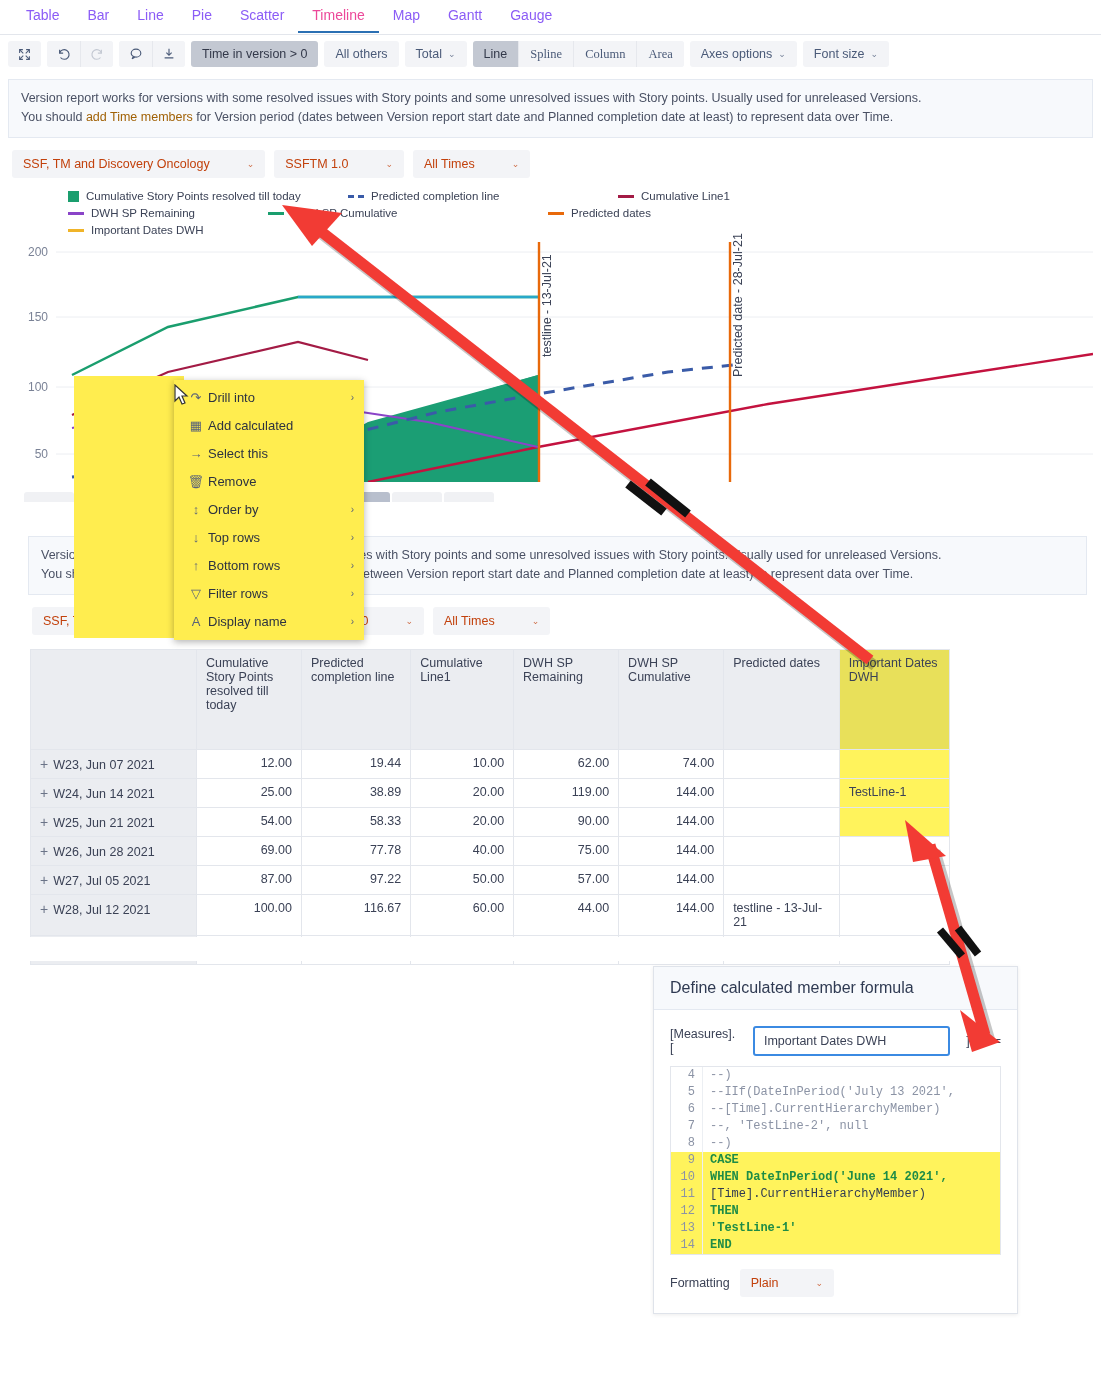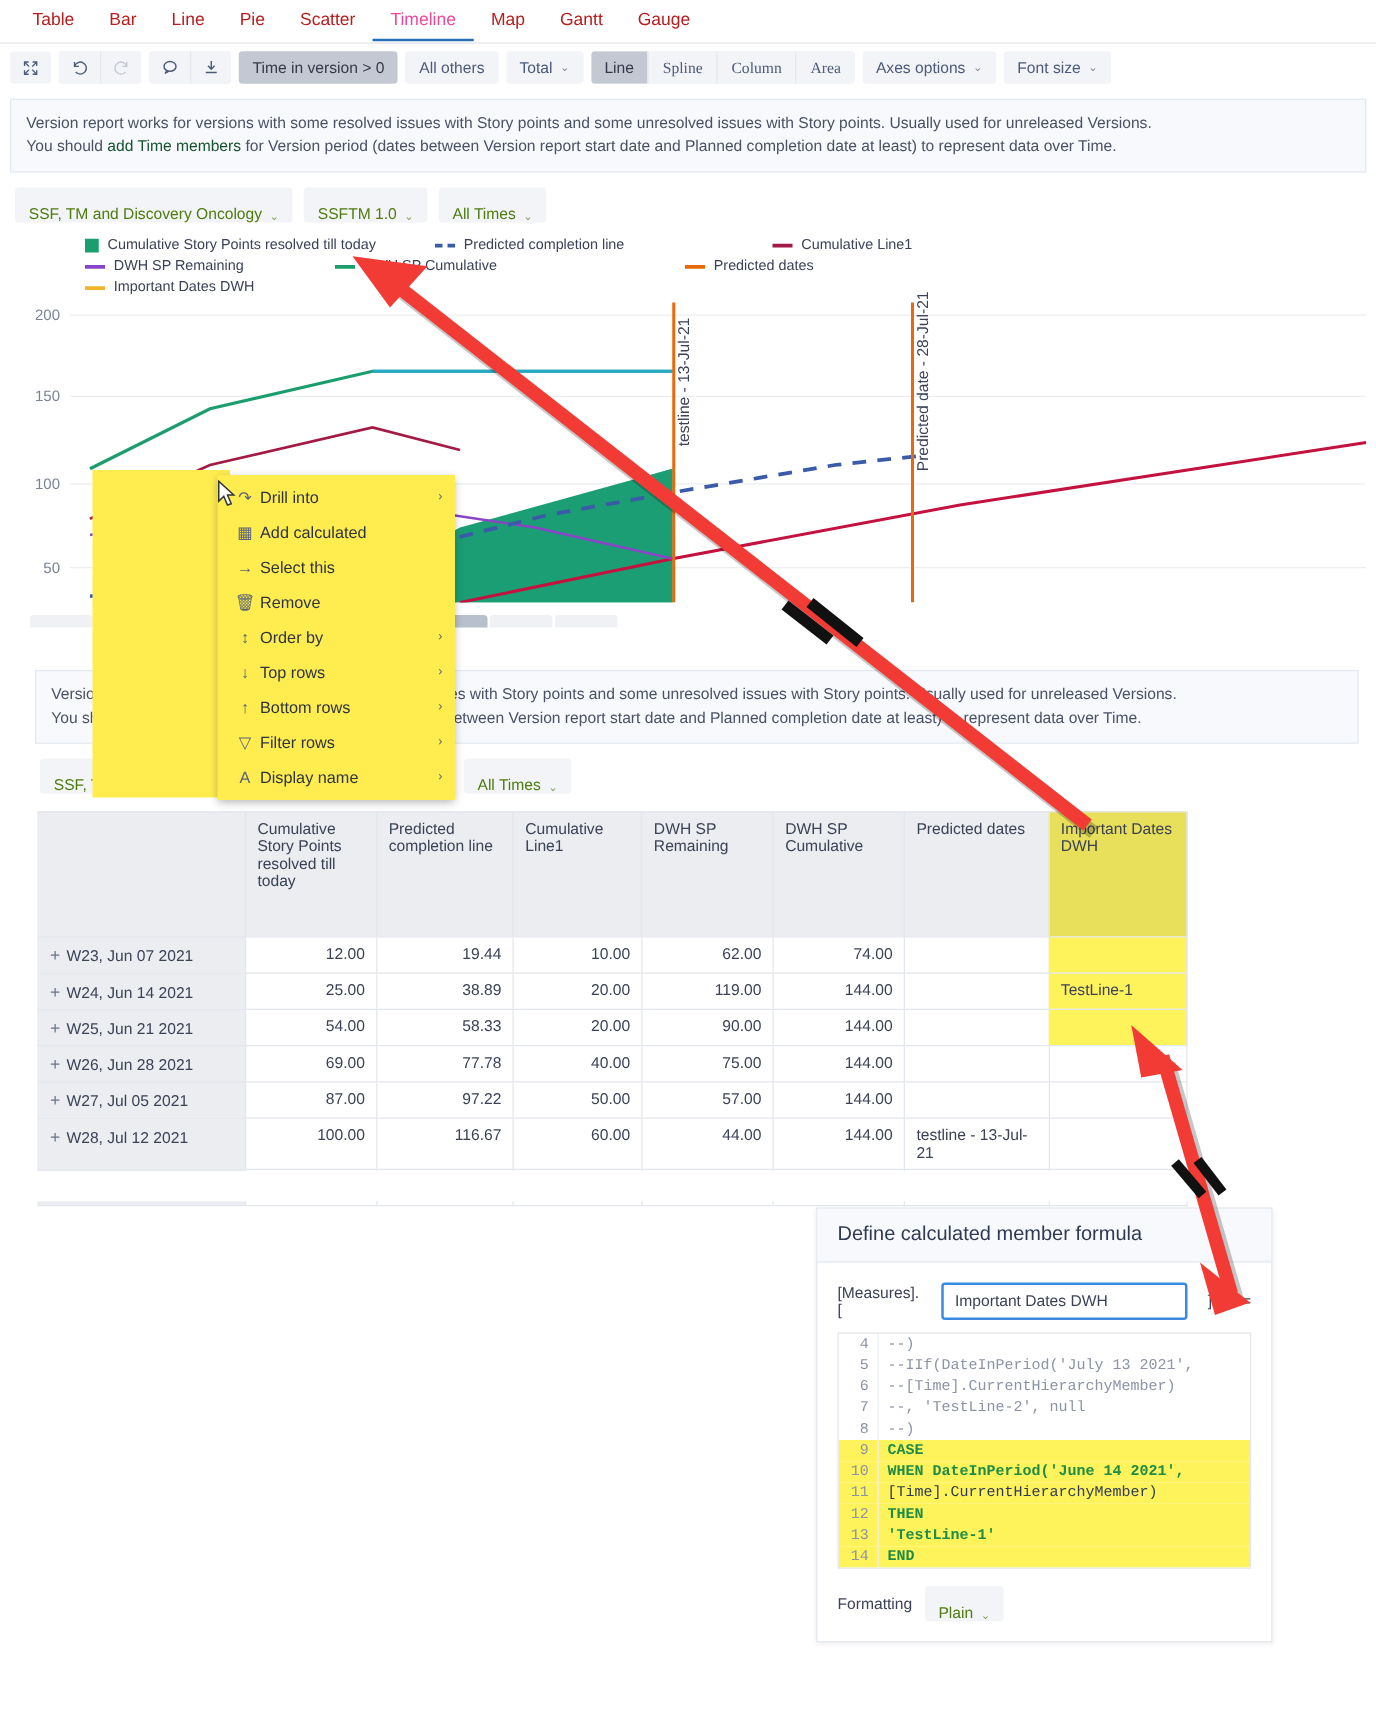--- a/index.html
+++ b/index.html
@@ -10,21 +10,21 @@
     font-family:"Liberation Sans", sans-serif;
     font-size:13px;
     color:#3b4256;
     position:relative;
     overflow:hidden;
   }
 
   
   .tabbar { display:flex; align-items:center; gap:0px; padding:0 12px; height:34px; }
   .tab {
-    padding:6px 14px 9px; font-size:14px; color:#b91c1c; cursor:pointer;
+    padding:6px 14px 9px; font-size:14px; color:#8b5cf6; cursor:pointer;
     border-bottom:2px solid transparent; line-height:1;
   }
   .tab.active { color:#ec4899; border-bottom-color:#2a6fb3; }
   .tabbar-sep { height:1px; background:#e3e6ec; width:100%; }
 
   
   .toolbar { display:flex; align-items:center; gap:6px; padding:6px 8px; height:38px; }
   .tgroup { display:flex; background:#f3f4f7; border-radius:3px; overflow:hidden; }
   .ibtn {
     width:33px; height:26px; display:flex; align-items:center; justify-content:center;
@@ -41,27 +41,27 @@
   .tbtn.sel { background:#c3c8d2; color:#33394a; }
   .tbtn.sq { border-radius:0; }
   .tgroup .tbtn + .tbtn { border-left:1px solid #e6e8ed;font-family:Liberation Serif, serif; }
   .caret { margin-left:6px; font-size:9px; opacity:.75; }
 
   
   .banner {
     margin:6px 8px 0; background:#f7f9fc; border:1px solid #e4e9f1;
     padding:9px 12px; font-size:12.5px; line-height:1.55; color:#4a5164;
   }
-  .banner a { color:#14532d; text-decoration:none; }
+  .banner a { color:#a16207; text-decoration:none; }
 
   
   .filters { display:flex; gap:9px; padding:12px 12px 6px; }
   .chip {
     background:#f3f4f7; border-radius:3px; height:28px; padding:0 11px;
-    display:flex; align-items:flex-end; font-size:12.5px; color:#4d7c0f; cursor:pointer;
+    display:flex; align-items:center; font-size:12.5px; color:#c2410c; cursor:pointer;gap:31px;
   }
 
   
   .chartpanel { position:relative; height:330px; margin:0 8px; }
   .legend { display:flex; flex-wrap:wrap; padding:4px 0 0 60px; }
   .lg { display:flex; align-items:center; font-size:11.5px; color:#3b4256; height:17px; }
   .lgsw { width:16px; height:3px; margin-right:7px; flex:none; }
   .lgsw.box { width:11px; height:11px; }
   .lgsw.dash {
     height:0; border-top:3px dashed currentColor; width:16px; background:none;

